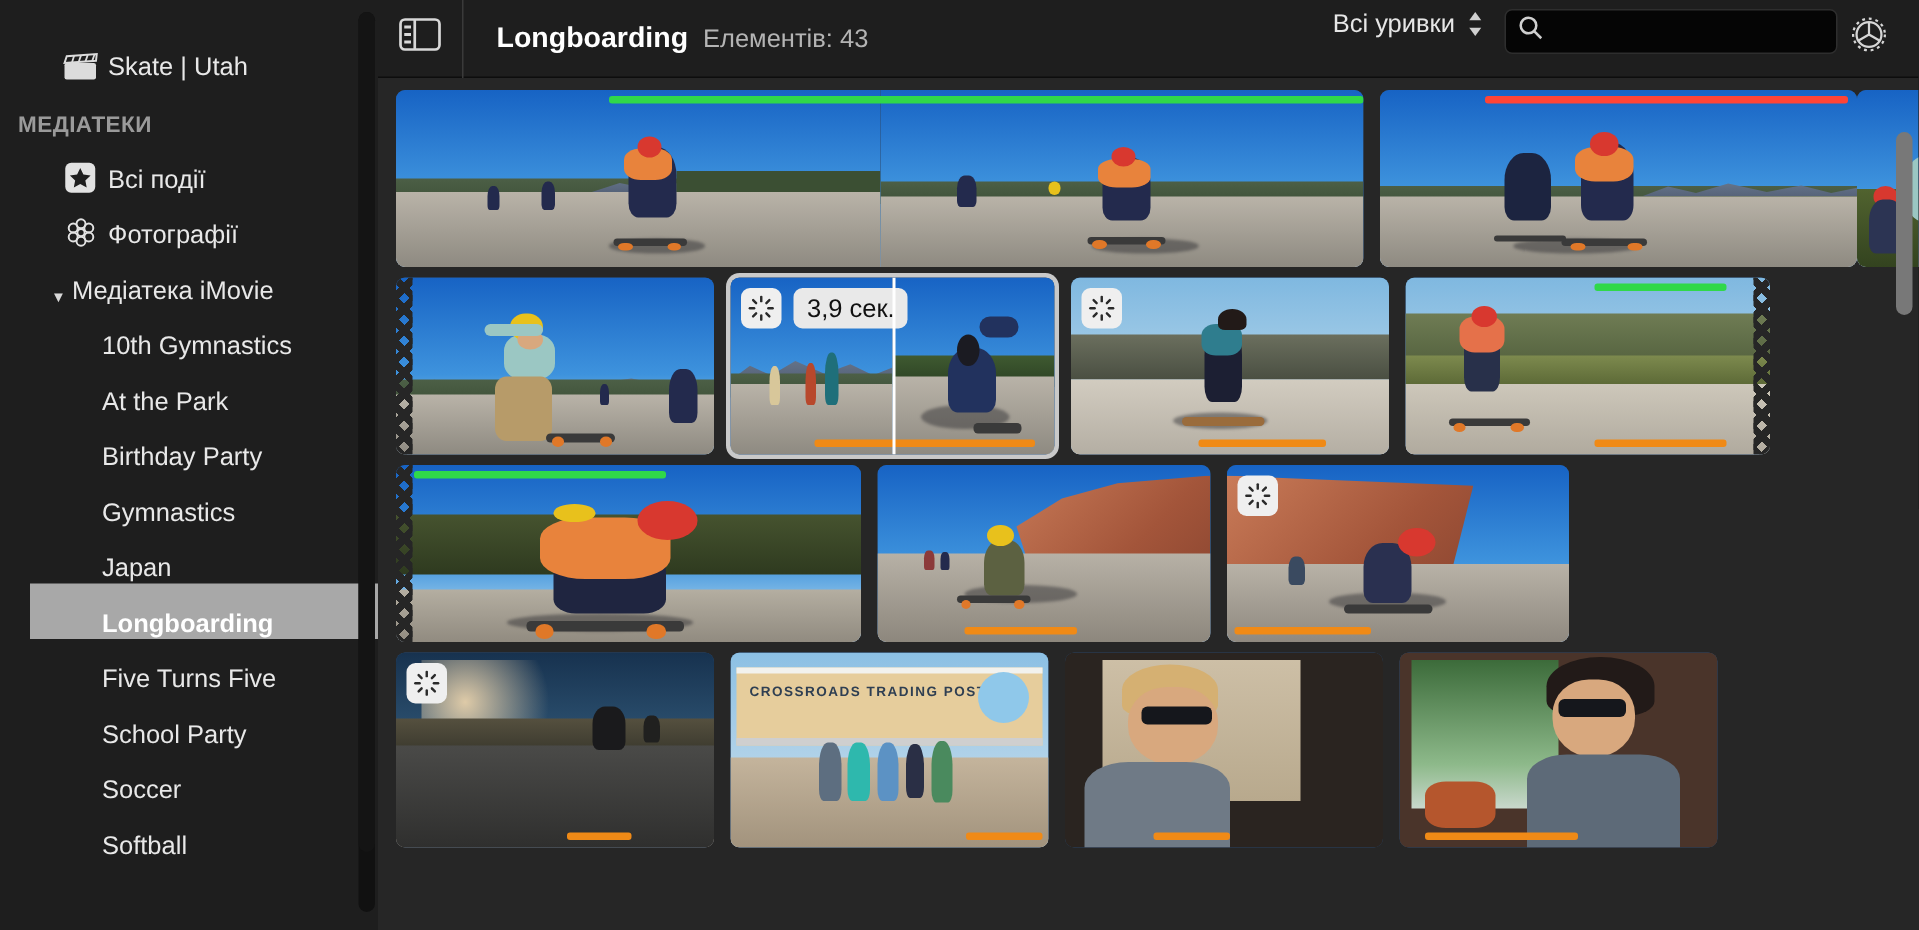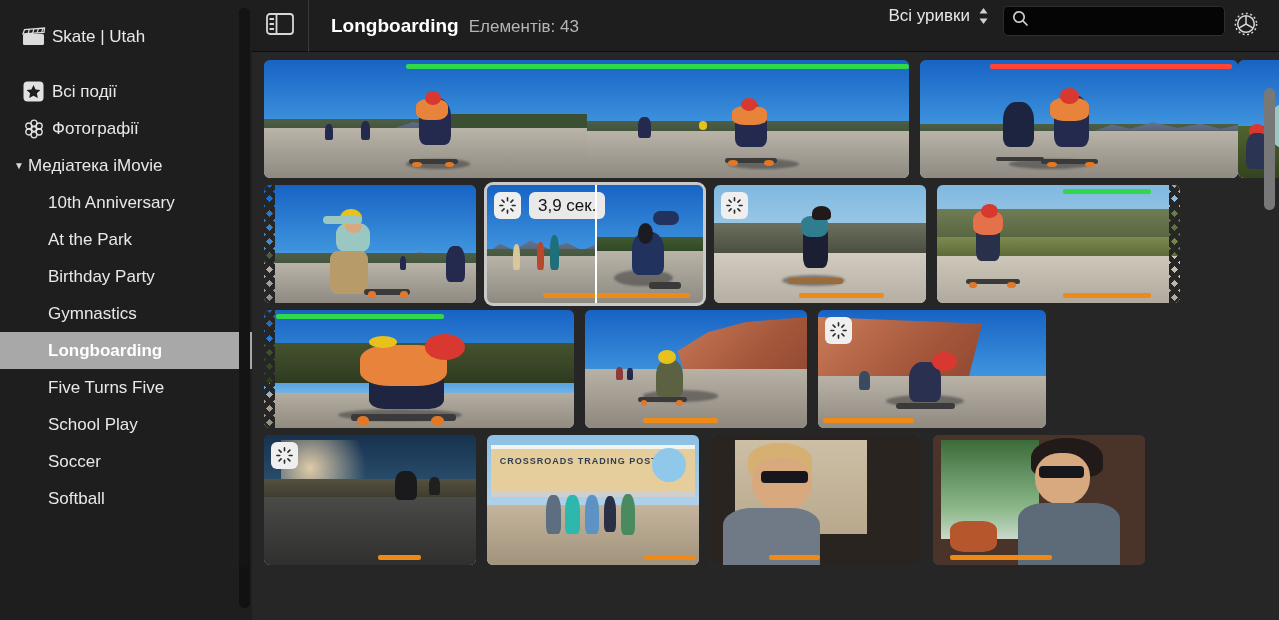--- a/index.html
+++ b/index.html
@@ -22,26 +22,27 @@
   .sb-section {
     color: #9a9a9a;
     font-size: 15px;
     font-weight: bold;
     letter-spacing: 0.3px;
     padding: 0 0 0 12px;
     height: 20px;
     display: flex; align-items: center;
   }
   .sb-row {
-    display: flex; align-items: center;
+    display: flex; align-items: flex-end;
     height: 37px;
     color: #e8e8e8;
     font-size: 17px;
     padding-left: 22px;
     white-space: nowrap;
+    margin-left: 20px;
   }
   .sb-row .ico { width: 30px; flex: 0 0 30px; display: flex; align-items: center; }
   .sb-row.indent { padding-left: 48px; }
   .sb-row.selected { background: #a8a8a8; color: #ffffff; font-weight: bold; }
   .sb-row.lib-root { padding-left: 10px; font-size: 17px; }
   .disclosure {
     width: 18px; flex: 0 0 18px; display: flex; align-items: center; justify-content: center;
     color: #d8d8d8; font-size: 10px;
   }
   .sb-spacer-18 { height: 18px; }
@@ -208,20 +209,21 @@
           <rect x="1" y="7" width="21" height="11" rx="1.5" fill="#dcdcdc"></rect>
           <path d="M1 7 L2.5 2.5 L22.5 1 L22 5.5 Z" fill="#1e1e1e" stroke="#dcdcdc" stroke-width="1.3"></path>
           <path d="M6 6.6 L7.4 2.2 M10.5 6.2 L12 1.9 M15 5.9 L16.5 1.6 M19.5 5.6 L21 1.3" stroke="#dcdcdc" stroke-width="1.2"></path>
         </svg>
       </span>
       <span>Skate | Utah</span>
     </div>
 
     <div class="sb-spacer-18"></div>
 
+    <div class="sb-section">МЕДІАТЕКИ</div>
 
     <div class="sb-row">
       <span class="ico">
         <svg width="23" height="23" viewBox="0 0 23 23">
           <rect x="1.5" y="1.5" width="20" height="20" rx="4" fill="#e2e2e2"></rect>
           <path d="M11.5 5 L13.6 9.4 L18.4 10 L14.9 13.3 L15.8 18 L11.5 15.7 L7.2 18 L8.1 13.3 L4.6 10 L9.4 9.4 Z" fill="#1e1e1e"></path>
         </svg>
       </span>
       <span>Всі події</span>
     </div>
@@ -242,39 +244,42 @@
       </span>
       <span>Фотографії</span>
     </div>
 
     <div class="sb-row lib-root">
       <span class="disclosure">▼</span>
       <span>Медіатека iMovie</span>
     </div>
 
     <div class="sb-row indent">
-      <span>10th Anniversary</span>
+      <span>10th Gymnastics</span>
       </div>
     <div class="sb-row indent">
       <span>At the Park</span>
       </div>
     <div class="sb-row indent">
       <span>Birthday Party</span>
       </div>
     <div class="sb-row indent">
       <span>Gymnastics</span>
+      </div>
+    <div class="sb-row indent">
+      <span>Japan</span>
       </div>
     <div class="sb-row indent selected">
       <span>Longboarding</span>
       </div>
     <div class="sb-row indent">
       <span>Five Turns Five</span>
       </div>
     <div class="sb-row indent">
-      <span>School Play</span>
+      <span>School Party</span>
       </div>
     <div class="sb-row indent">
       <span>Soccer</span>
       </div>
     <div class="sb-row indent">
       <span>Softball</span>
       </div>
 
     <div class="sb-scroll-track">
       <div class="sb-scroll-thumb" style="top:0;left:0;right:auto"></div>

